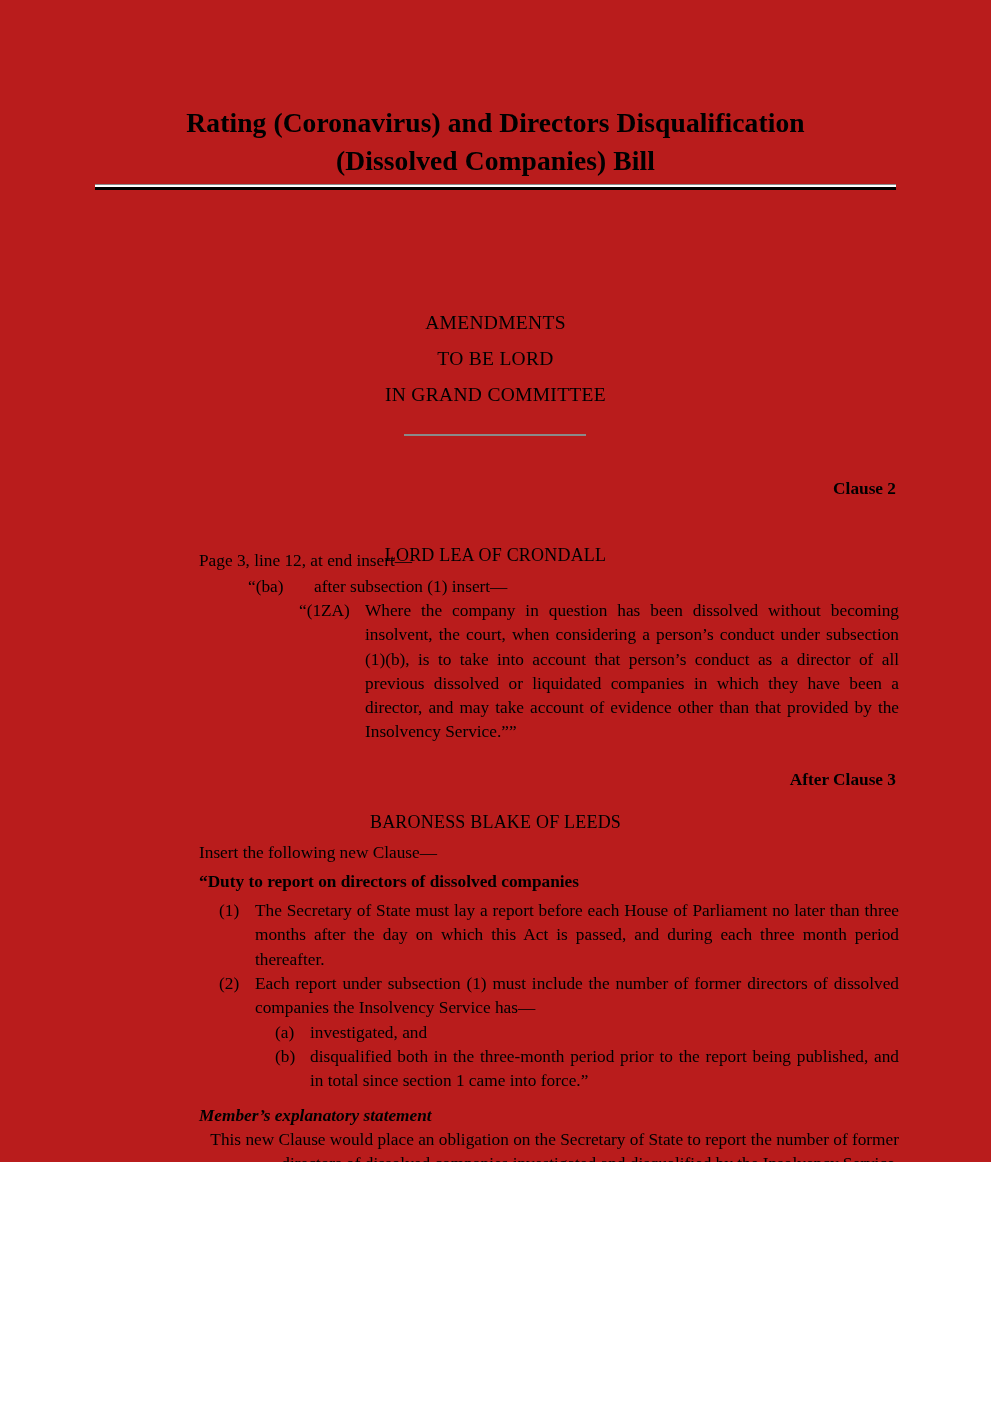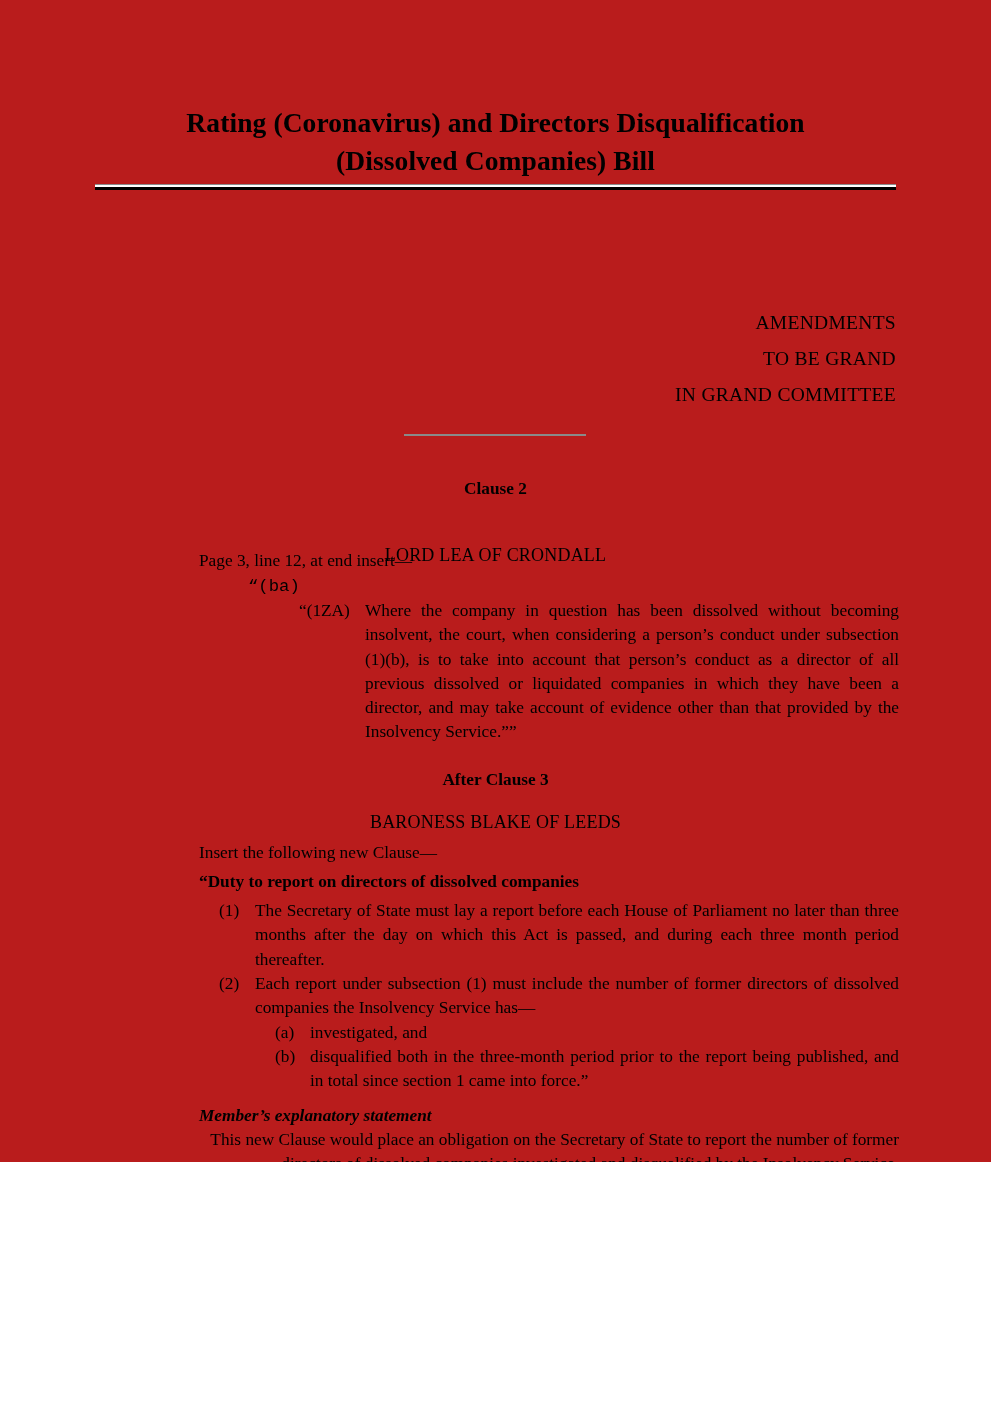--- a/index.html
+++ b/index.html
@@ -58,21 +58,21 @@
     background: #000000;
     width: 100%;
   }
 
   
   .amend-head {
     position: absolute;
     left: 95px;
     top: 305px;
     width: 801px;
-    text-align: right;
+    text-align: center;
   }
   .amend-head div {
     font-size: 19.5px;
     line-height: 36px;
     letter-spacing: 0.3px;
   }
   .short-rule {
     position: absolute;
     left: 404px;
     top: 434px;
@@ -88,20 +88,21 @@
     line-height: 24.3px;
   }
   .center-head {
     left: 95px;
     width: 801px;
     text-align: center;
   }
   .clause-head {
     font-weight: bold;
     font-size: 17.3px;
+    text-align: right;
   }
   .member-name {
     font-size: 18px;
     letter-spacing: 0.2px;
   }
 
   
   .directive {
     left: 199px;
     width: 700px;
@@ -171,33 +172,34 @@
   </div>
 
   <div class="rule-double">
     <div class="r-thin"></div>
     <div class="r-gap"></div>
     <div class="r-thick"></div>
   </div>
 
   <div class="amend-head">
     <div>AMENDMENTS</div>
-    <div>TO BE GRAND</div>
+    <div>TO BE LORD</div>
     <div>IN GRAND COMMITTEE</div>
   </div>
   <div class="short-rule"></div>
 
   <div class="blk center-head clause-head" style="top:477px;">Clause 2</div>
 
   <div class="blk center-head member-name" style="top:519px;margin-top:24px;">LORD LEA OF CRONDALL</div>
 
   <div class="blk directive" style="top:549px;">Page 3, line 12, at end insert—</div>
 
-  <div class="row" style="left:248px; top:575px; width:651px;font-family:Liberation Mono, monospace;">
+  <div class="row" style="left:248px; top:575px; width:651px;">
     <div class="marker" style="width:66px;">“(ba)</div>
+    <div class="body noj">after subsection (1) insert—</div>
   </div>
 
   <div class="row" style="left:299px; top:599px; width:600px;">
     <div class="marker" style="width:66px;">“(1ZA)</div>
     <div class="body">Where the company in question has been dissolved without becoming insolvent, the court, when considering a person’s conduct under subsection (1)(b), is to take into account that person’s conduct as a director of all previous dissolved or liquidated companies in which they have been a director, and may take account of evidence other than that provided by the Insolvency Service.””</div>
   </div>
 
   <div class="blk center-head clause-head" style="top:768px;">After Clause 3</div>
 
   <div class="blk center-head member-name" style="top:810px;">BARONESS BLAKE OF LEEDS</div>

